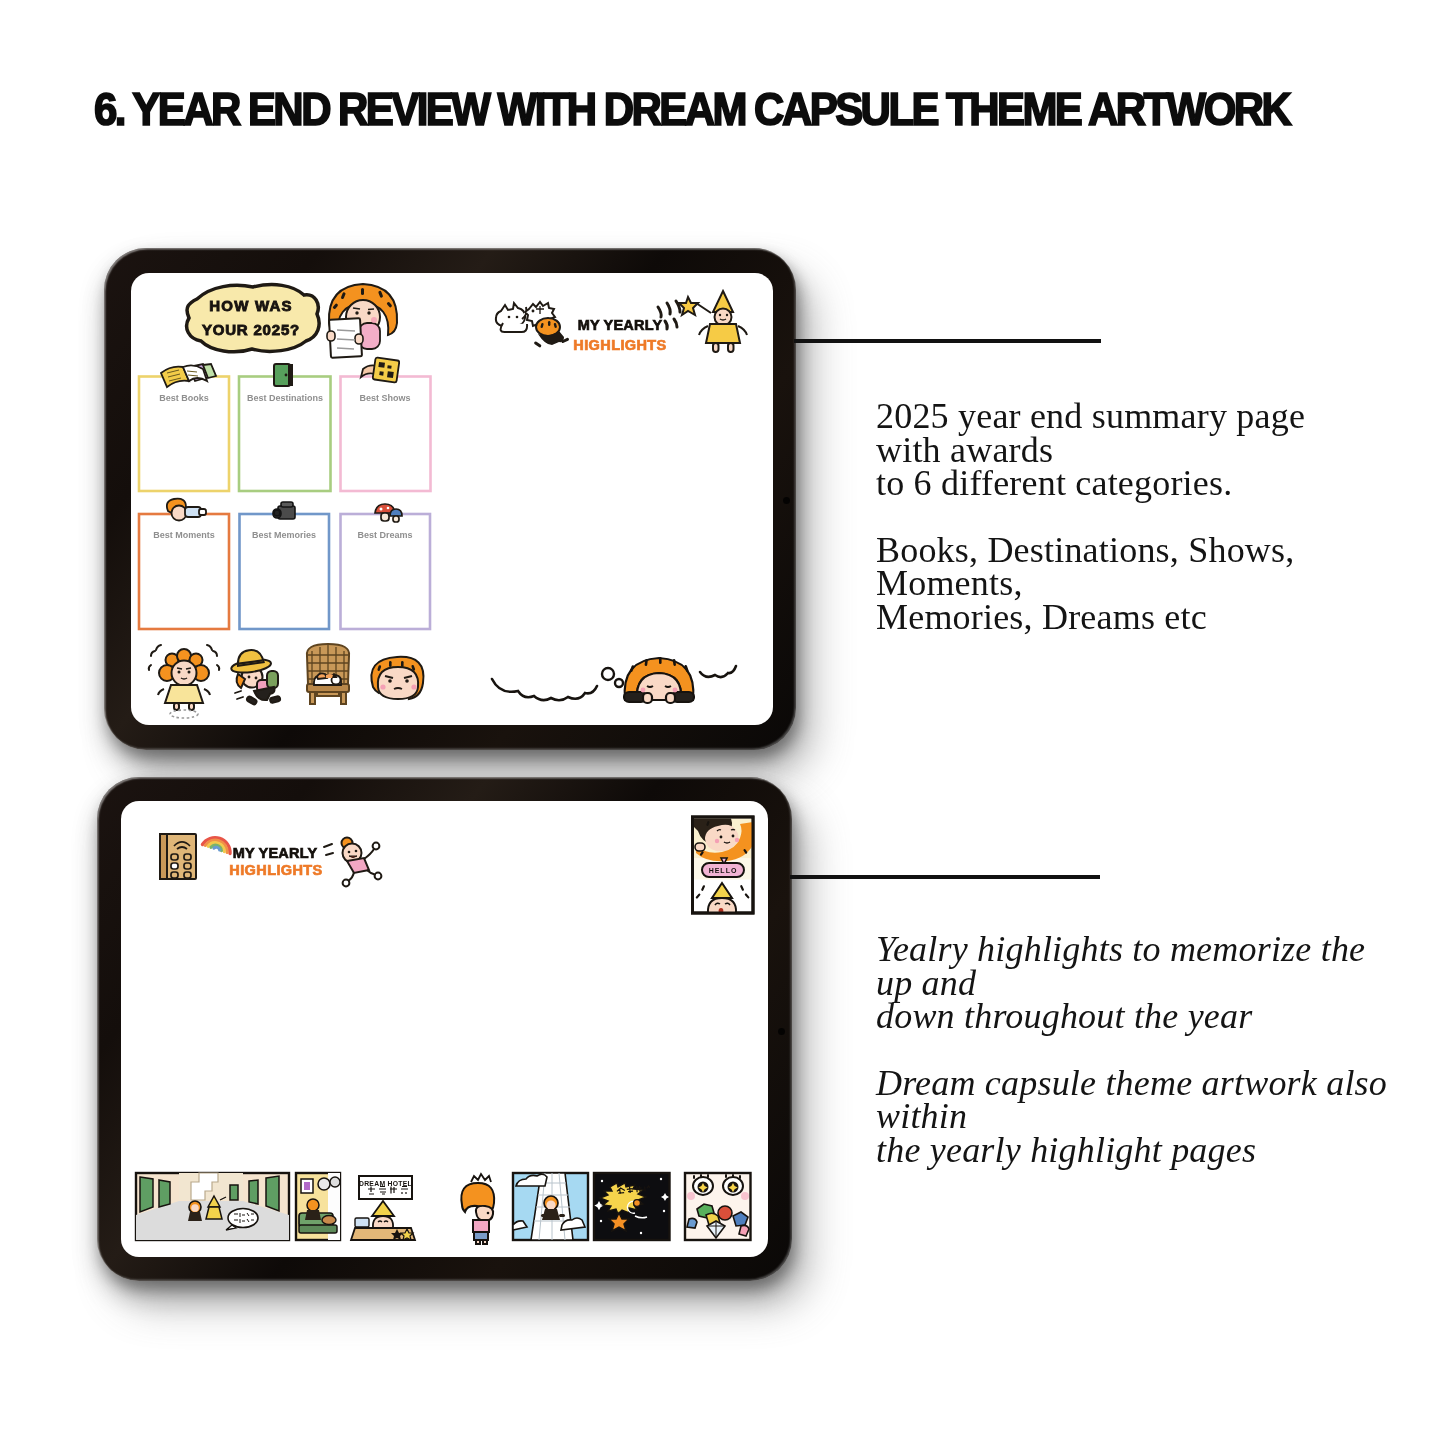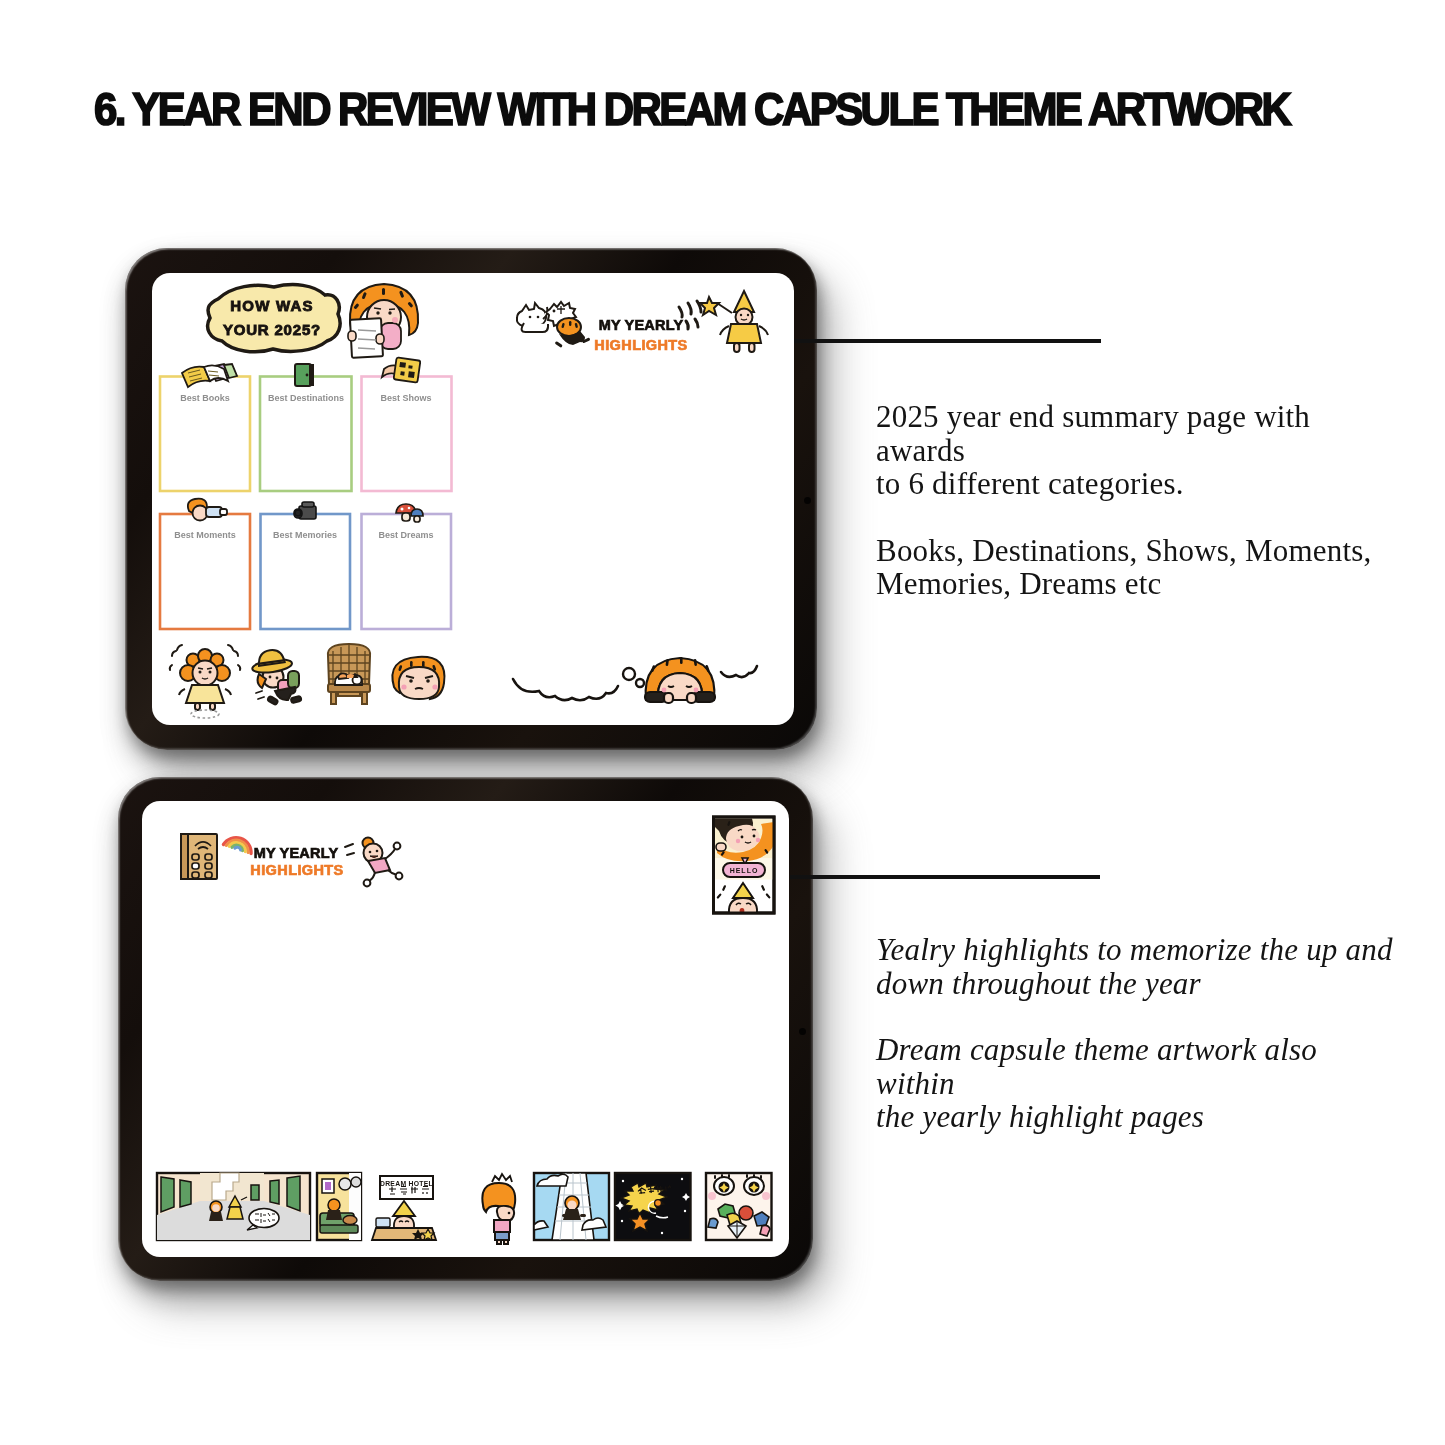--- a/index.html
+++ b/index.html
@@ -4,27 +4,27 @@
 <style>
   html,body{margin:0;padding:0;}
   body{width:1445px;height:1445px;background:#ffffff;position:relative;overflow:hidden;
        font-family:"Liberation Sans",sans-serif;}
   .abs{position:absolute;}
   .title{left:94px;top:84px;font-size:42px;font-weight:bold;color:#0c0c0c;
          letter-spacing:-2.55px;white-space:nowrap;transform:scaleY(1.08);transform-origin:left top;
          -webkit-text-stroke:1.6px #0c0c0c;}
   .ipad{position:absolute;border-radius:42px;
         background:linear-gradient(128deg,#1b1310 0%,#140e0b 20%,#241c16 36%,#0e0a08 52%,#19120d 72%,#0a0807 100%);
-        box-shadow:0 14px 26px rgba(0,0,0,0.22), 3px 8px 14px rgba(0,0,0,0.3), 18px 26px 38px rgba(110,110,110,0.45);margin-left:21px;}
+        box-shadow:0 14px 26px rgba(0,0,0,0.22), 3px 8px 14px rgba(0,0,0,0.3), 18px 26px 38px rgba(110,110,110,0.45);}
   .ipad .edge{position:absolute;inset:0;border-radius:42px;
         box-shadow:inset 1.5px 1.5px 1.5px rgba(255,255,255,0.45), inset -1.5px -1.5px 2px rgba(160,160,160,0.45);}
   .screen{position:absolute;background:#ffffff;border-radius:18px;overflow:hidden;}
   .annline{position:absolute;height:4px;background:#111;}
   .blocktext{position:absolute;font-family:"Liberation Serif",serif;color:#141414;
-             font-size:31px;line-height:33.5px;letter-spacing:0.2px;}
+             font-size:36px;line-height:33.5px;letter-spacing:0.2px;}
   .camdot{position:absolute;width:7px;height:7px;border-radius:50%;background:#000;opacity:0.8;}
 </style>
 </head>
 <body>
   <div class="abs title">6. YEAR END REVIEW WITH DREAM CAPSULE THEME ARTWORK</div>
 
   <div class="ipad" style="left:104px;top:248px;width:692px;height:502px;">
     <div class="edge"></div>
     <div class="camdot" style="right:6px;top:249px;"></div>
     <div class="screen" style="left:27px;top:25px;width:642px;height:452px;">

